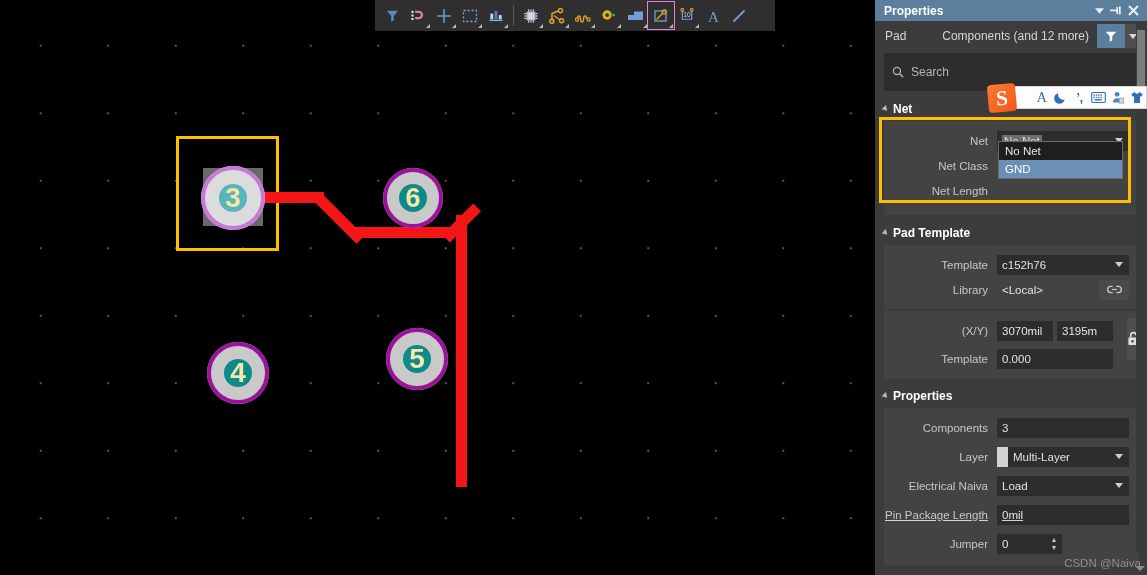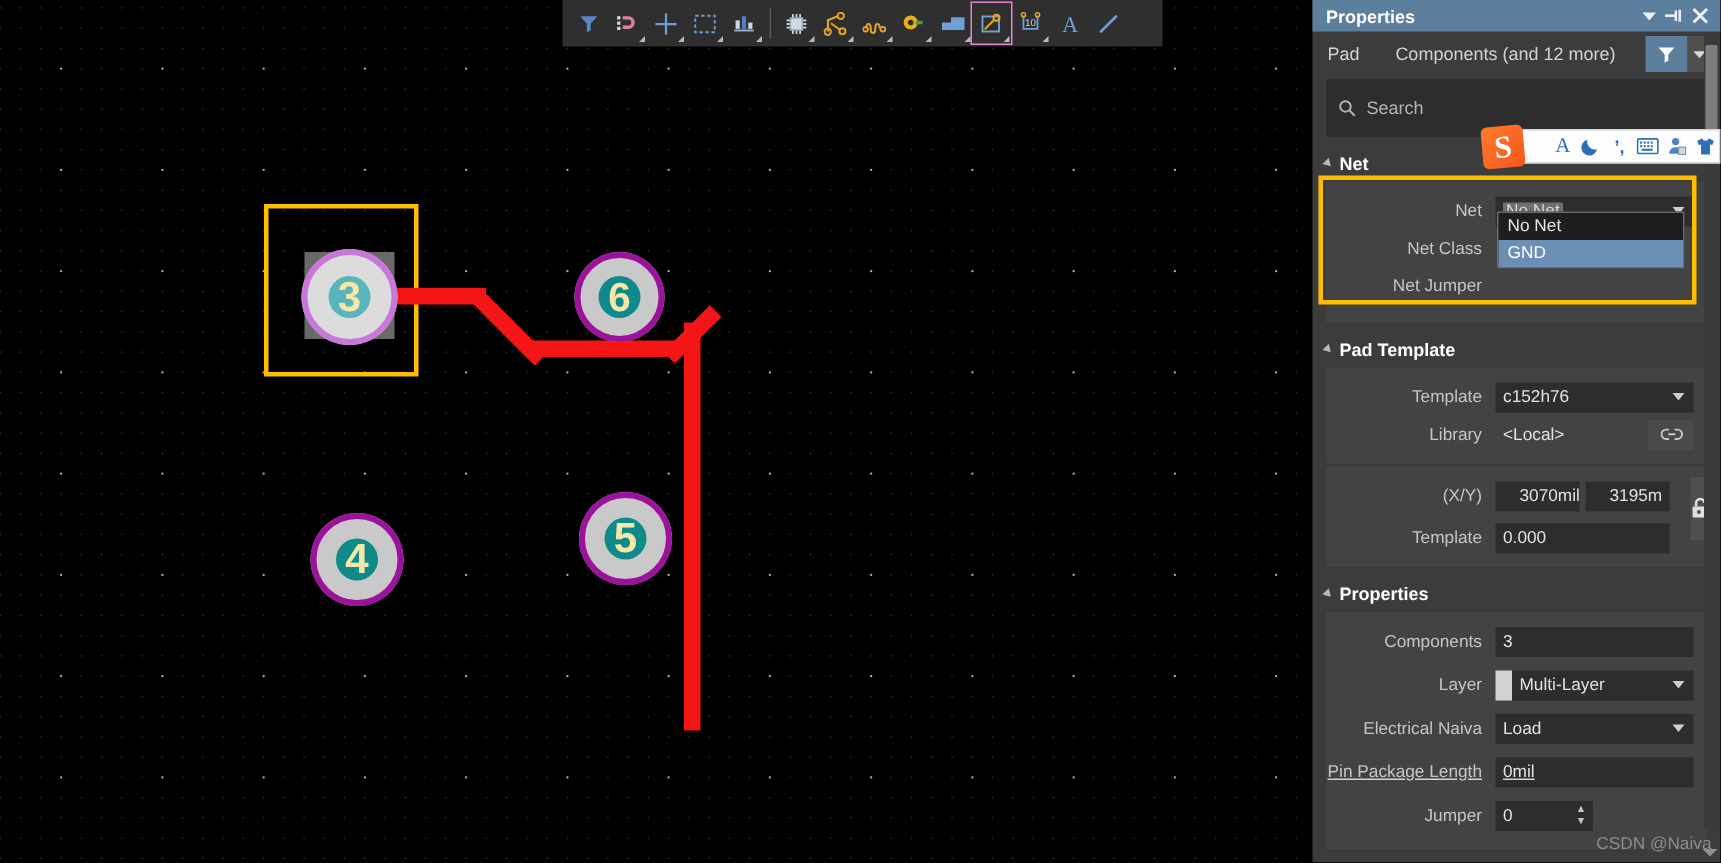--- a/index.html
+++ b/index.html
@@ -130,21 +130,21 @@
     overflow: hidden;
   }
 
   .obj-row {
     display: flex; align-items: center;
     height: 30px;
     padding: 0 6px 0 10px;
   }
   .obj-kind { color: #d4d4d4; font-size: 12px; }
   .obj-scope {
-    flex: 1; text-align: right; padding-right: 20px;
+    flex: 1; text-align: right; padding-right: 8px;
     color: #d4d4d4; font-size: 12px;
   }
   .filter-btn {
     width: 28px; height: 24px;
     background: #5d7f9e;
     display: flex; align-items: center; justify-content: center;
   }
   .filter-drop {
     width: 16px; height: 24px;
     background: #4f4f4f;
@@ -245,21 +245,21 @@
     color: #e6e6e6;
     font-size: 11.5px;
   }
   .dd-item.hi { background: #6b8fb5; color: #ffffff; }
 
   .xy-row { display: flex; align-items: center; gap: 4px; flex: 1; }
   .xy-in {
     height: 20px;
     background: #2d2d2d;
     display: flex; align-items: center;
-    padding: 0 16px;
+    padding: 0 5px;
     color: #e2e2e2;
     font-size: 11.5px;
     width: 56px;
   }
   .lock-btn {
     width: 22px; height: 42px;
     background: #4f4f4f;
     display: flex; align-items: center; justify-content: center;
     margin-left: 5px;
   }
@@ -576,21 +576,21 @@
             <span class="caret"></span>
           </span>
         </div>
 
         <div class="fld">
           <span class="lab">Net Class</span>
           <span class="ctl plain"></span>
         </div>
 
         <div class="fld">
-          <span class="lab">Net Jumper</span>
+          <span class="lab">Net Length</span>
         </div>
 
         <div class="dropdown" style="left:114px; top:20px; width:125px;">
           <div class="dd-item">No Net</div>
           <div class="dd-item hi">GND</div>
         </div>
       </div>
 
       <div class="sect-head">
         <span class="tri"></span>

